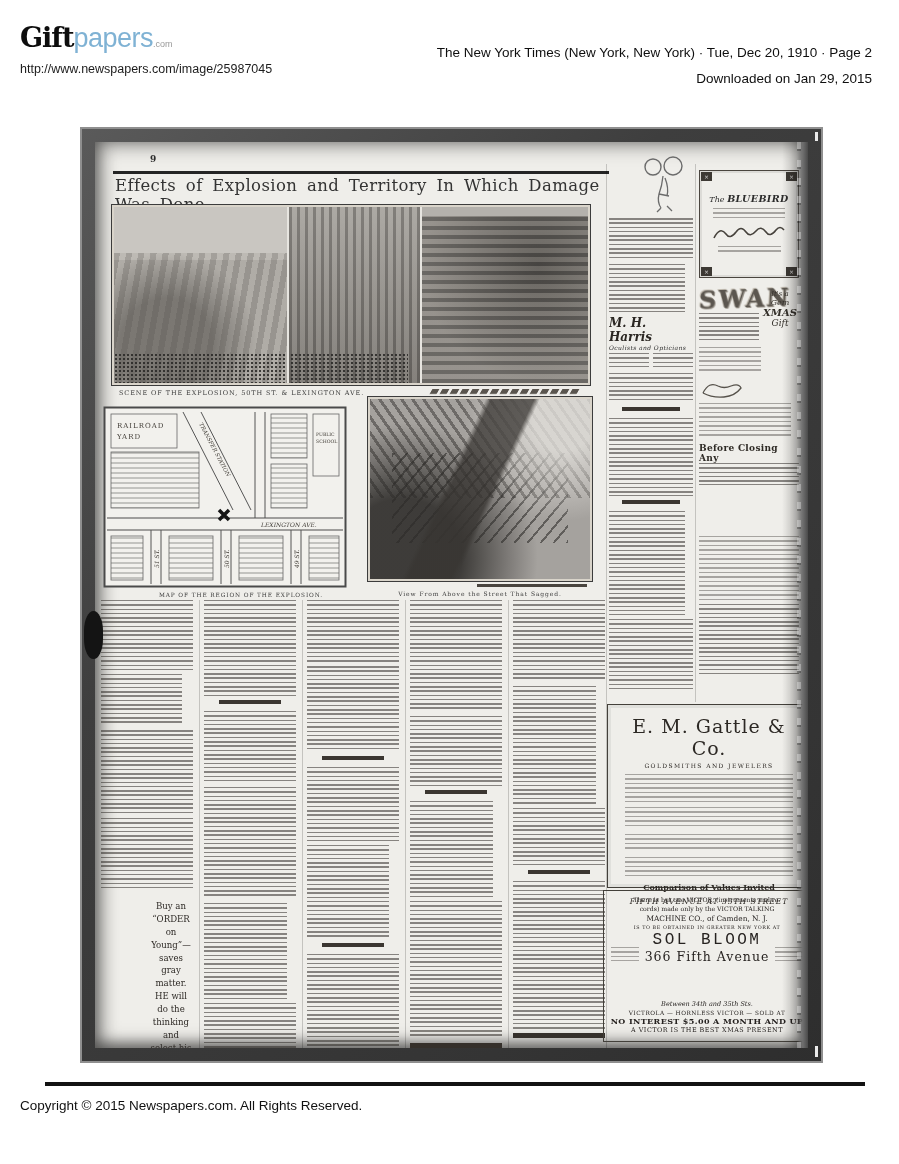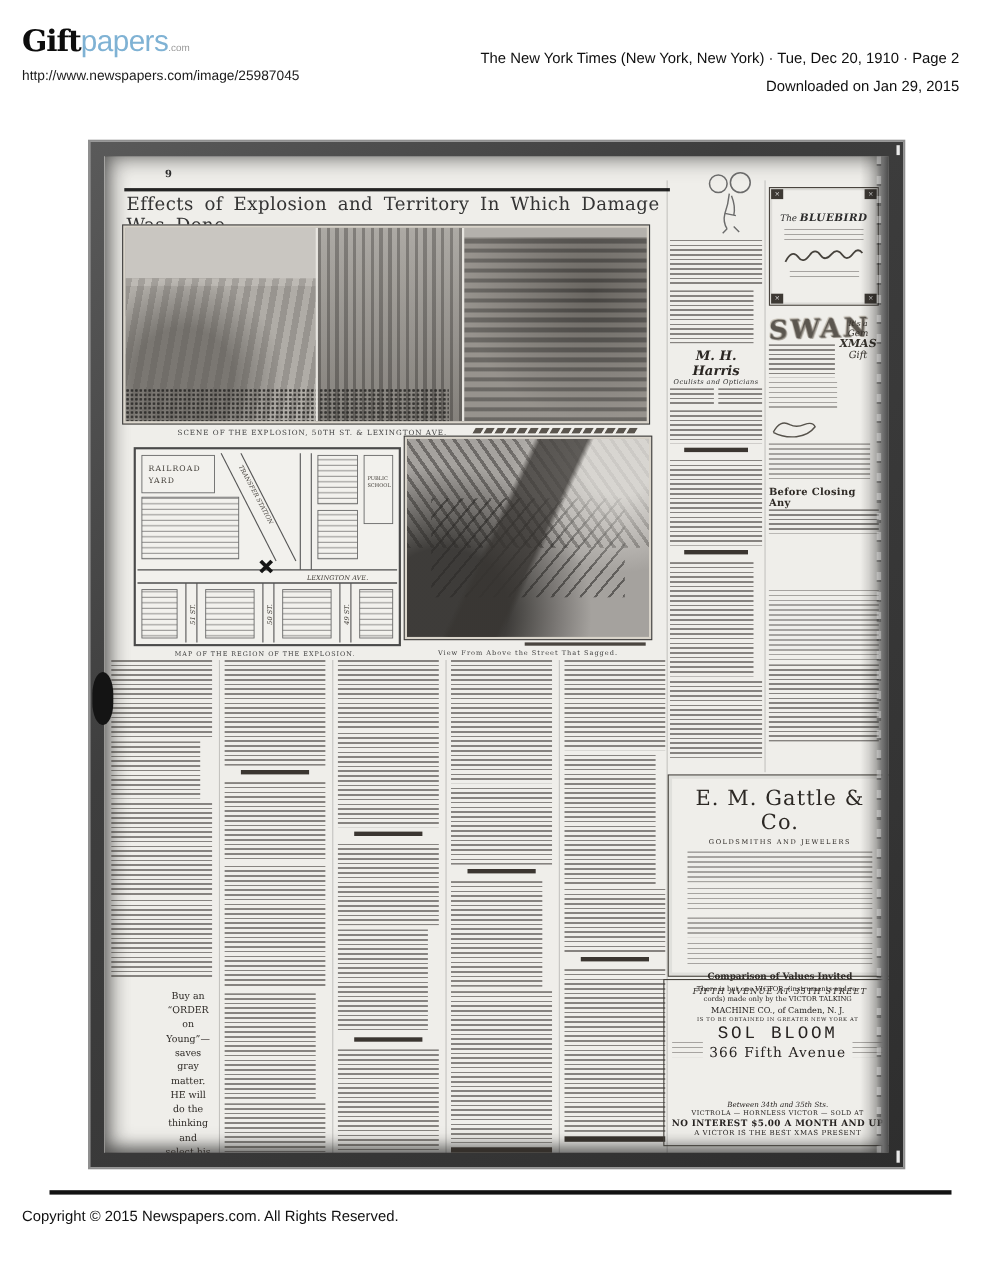--- a/index.html
+++ b/index.html
@@ -63,62 +63,62 @@
      background-image:radial-gradient(circle,rgba(40,38,34,.85) 1px,transparent 1.5px);background-size:4px 4px;}
   .ph-mid{left:37%;top:0;width:28%;height:100%;
      background:repeating-linear-gradient(90deg,rgba(75,70,62,.55) 0 3px,rgba(140,133,121,.4) 3px 8px),
      linear-gradient(180deg,rgba(205,200,190,.75),rgba(105,99,89,.65));}
   .ph-right{right:0;top:5%;width:35%;height:95%;
      background:repeating-linear-gradient(0deg,rgba(60,56,50,.6) 0 4px,rgba(125,117,105,.5) 4px 9px),
      radial-gradient(circle at 70% 30%,rgba(50,46,40,.7),transparent 70%);}
   .ph-gap{top:0;height:100%;width:2px;background:#e9e5db;}
   .g1{left:36.4%;} .g2{left:64.6%;}
 
-  .caption{font-size:6.5px;letter-spacing:.9px;color:#3d3d3d;text-align:center;}
+  .caption{font-size:6.5px;letter-spacing:.9px;color:#3d3d3d;}
   .cap1{left:24px;top:247px;width:330px;}
   .squiggle{left:336px;top:247px;width:150px;height:5px;
      background:repeating-linear-gradient(90deg,#5a554e 0 7px,transparent 7px 10px);
      transform:skewX(-30deg);filter:blur(.5px);}
 
   .photo2{left:272px;top:254px;width:226px;height:186px;border:1px solid #3c3c3c;background:#d9d4ca;padding:2px;}
   .photo2 .inner{position:absolute;inset:2px;background:#a8a29a;overflow:hidden;filter:blur(.45px) saturate(.5);}
   .p2a{left:0;top:0;width:100%;height:55%;
      background:repeating-linear-gradient(55deg,rgba(55,50,44,.5) 0 3px,transparent 3px 9px);}
   .p2b{left:0;top:0;width:100%;height:100%;
      background:linear-gradient(115deg,transparent 38%,rgba(58,53,46,.75) 40% 54%,transparent 56%),
      radial-gradient(circle at 15% 88%,rgba(45,42,37,.85) 0 24%,transparent 55%),
      radial-gradient(circle at 88% 12%,rgba(230,226,216,.8) 0 12%,transparent 40%);}
   .p2c{left:10%;top:30%;width:80%;height:50%;
      background:repeating-linear-gradient(-50deg,rgba(40,37,32,.55) 0 2px,transparent 2px 10px);}
   .ph2-credit{left:382px;top:442px;width:110px;height:3px;background:#4a453f;filter:blur(.5px);}
   .cap2{left:272px;top:448px;width:226px;text-align:center;font-size:6px;}
 
   
-  .map{left:26px;top:264px;width:244px;height:182px;}
+  .map{left:8px;top:264px;width:244px;height:182px;}
   .map-cap{left:24px;top:450px;width:244px;text-align:center;font-size:5.8px;}
 
   
   .cols{left:6px;top:458px;width:508px;height:450px;overflow:hidden;}
   .col{position:absolute;top:0;width:92px;height:450px;overflow:hidden;}
   .cols .vr{height:450px;}
   .bottom-dense{height:5px;background:#35302b;filter:blur(.4px);margin-top:2px;}
 
   
   .ad-young{text-align:center;color:#2e2a26;padding-top:6px;}
   .ad-young .ln{font-size:8.6px;line-height:1.5;filter:blur(.35px);margin-left:48px;}
   .ad-young .sc{font-size:5.8px;letter-spacing:.5px;line-height:1.6;filter:blur(.35px);}
   .ad-young .ylogo{font-size:14px;font-weight:700;font-style:italic;transform:skewX(-8deg);
       margin:6px 0 4px;letter-spacing:-.5px;color:#211e1a;text-shadow:0 0 1px #555;filter:blur(.4px);}
   .ad-young .addr{display:flex;gap:6px;margin:2px 6px;}
   .ad-young .addr .p{flex:1;height:22px;margin:0;}
 
   
   .col6{left:514px;top:76px;width:84px;height:484px;overflow:hidden;}
   .cartoon{left:540px;top:14px;width:58px;height:58px;}
-  .mh{text-align:center;margin:3px 0 4px;}
+  .mh{margin:3px 0 4px;}
   .mh .name{font-size:12px;font-style:italic;font-weight:700;color:#2a2622;filter:blur(.55px);}
   .mh .subl{font-size:6px;font-style:italic;filter:blur(.4px);letter-spacing:.4px;}
   .mh .addr{display:flex;gap:4px;margin-top:2px;}
   .mh .addr .p{flex:1;height:16px;margin:0;}
 
   .col7{left:602px;top:20px;width:104px;height:540px;overflow:hidden;}
   .ad-bluebird{position:relative;margin:8px 2px 6px;border:1px solid #4a453f;padding:8px 4px 6px;height:108px;
       box-shadow:inset 0 0 0 2px rgba(0,0,0,.08);filter:blur(.25px);}
   .ad-bluebird .corner{position:absolute;width:11px;height:9px;background:#3d3934;color:#ddd;
       font-size:6px;line-height:9px;text-align:center;}

